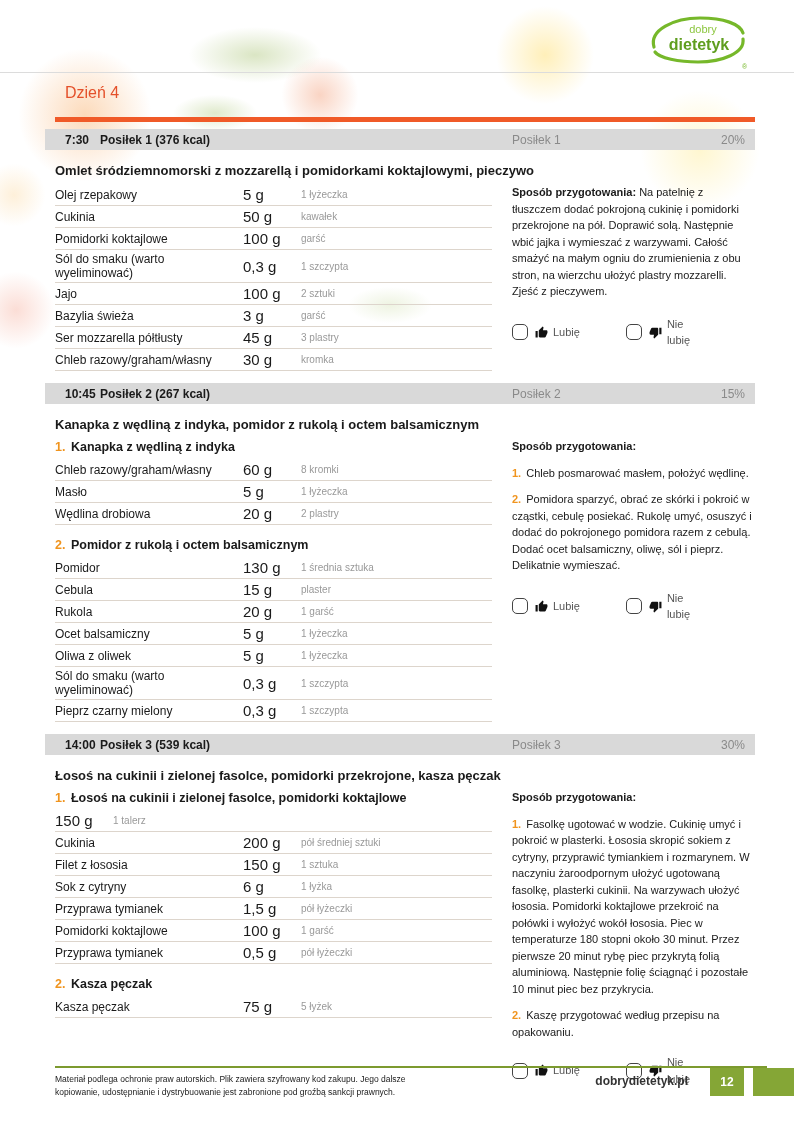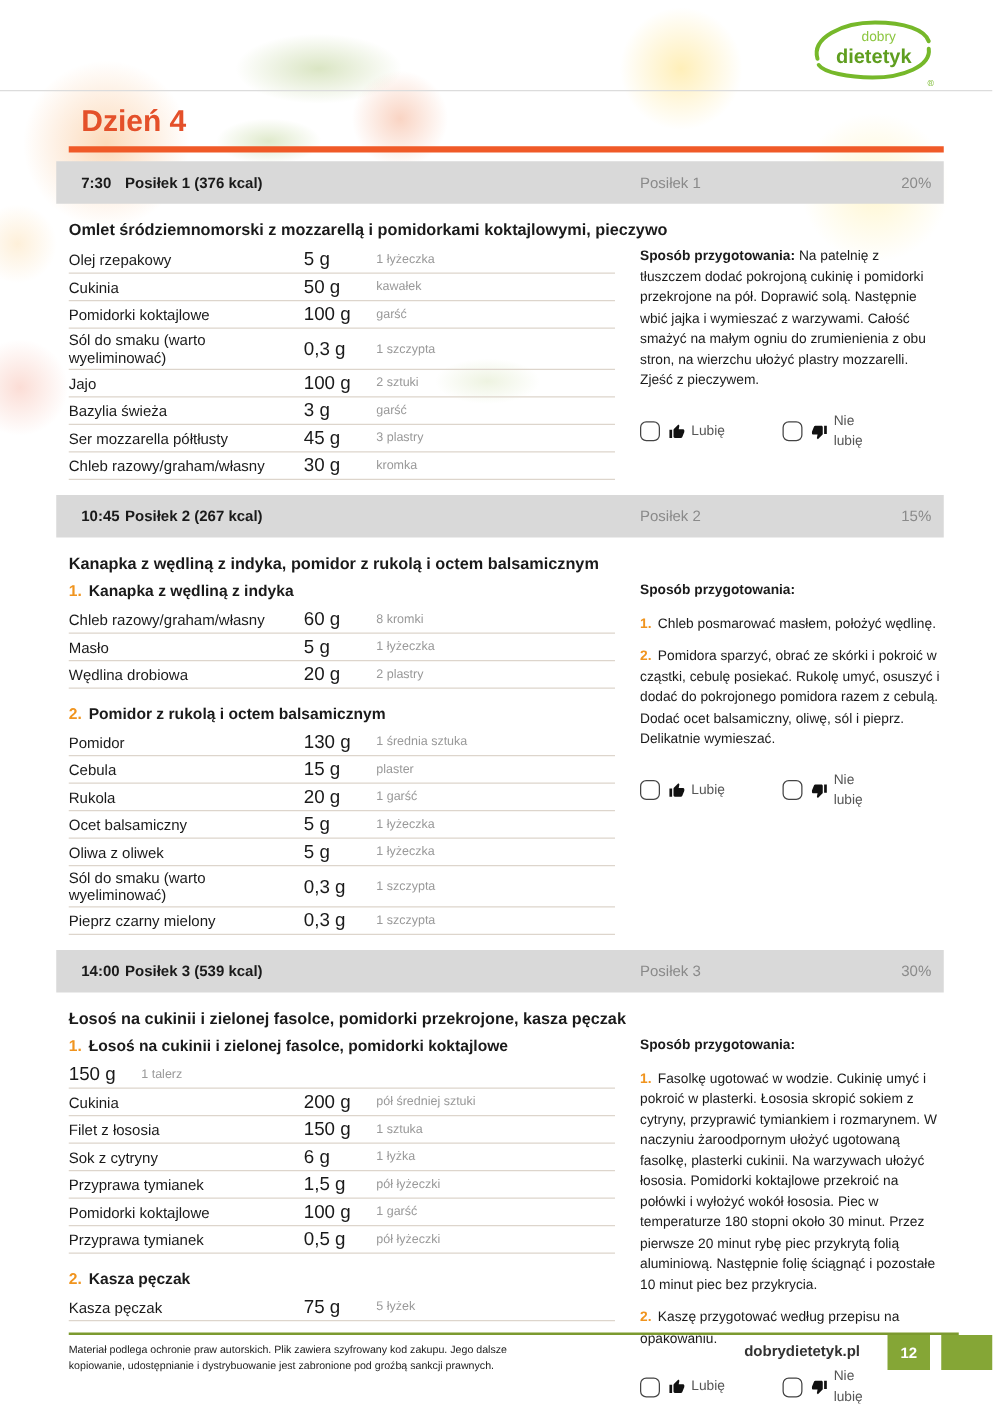--- a/index.html
+++ b/index.html
@@ -17,26 +17,26 @@
       radial-gradient(circle 70px at 545px 55px, rgba(255,215,80,.40), rgba(255,215,80,0) 70%),
       radial-gradient(circle 85px at 700px 150px, rgba(255,236,150,.45), rgba(255,236,150,0) 70%),
       radial-gradient(ellipse 95px 40px at 255px 55px, rgba(140,175,70,.32), rgba(140,175,70,0) 70%),
       radial-gradient(ellipse 60px 26px at 215px 113px, rgba(150,185,85,.30), rgba(150,185,85,0) 70%),
       radial-gradient(ellipse 60px 26px at 390px 305px, rgba(160,190,90,.18), rgba(160,190,90,0) 70%),
       radial-gradient(circle 55px at 16px 310px, rgba(240,120,90,.25), rgba(240,120,90,0) 70%),
       radial-gradient(circle 45px at 14px 195px, rgba(250,200,120,.28), rgba(250,200,120,0) 70%);
   }
   .header { position:relative; height:117px; }
   .hr-thin { position:absolute; top:72px; left:0; width:794px; border-top:1px solid #dcdcdc; }
-  .day-title { position:absolute; top:84px; left:65px; font-size:24px; font-weight:bold; color:#e4502a; }
+  .day-title { position:absolute; top:84px; left:65px; font-size:16px; font-weight:normal; color:#e4502a; }
   .logo { position:absolute; top:12px; right:44px; }
   .orange-bar { margin:0 39px 0 55px; height:5px; background:#f05a28; position:relative; }
   
   .meal-bar {
-    margin:12px 39px 0 45px; height:34px; background:#d9d9d9;
+    margin:12px 39px 0 45px; height:21px; background:#d9d9d9;
     display:flex; align-items:center; font-size:12px; position:relative;
   }
   .meal-bar.first { margin-top:7px; }
   .meal-bar .time { width:55px; padding-left:20px; font-weight:bold; }
   .meal-bar .mtitle { flex:1; font-weight:bold; }
   .meal-bar .mlabel { width:195px; color:#8a8a8a; }
   .meal-bar .mpct { width:48px; padding-right:10px; text-align:right; color:#8a8a8a; }
   .dish { margin:13px 39px 6px 55px; font-weight:bold; font-size:13px; position:relative; }
   .meal-body { display:flex; margin:0 39px 0 55px; position:relative; }
   .left { width:437px; }

